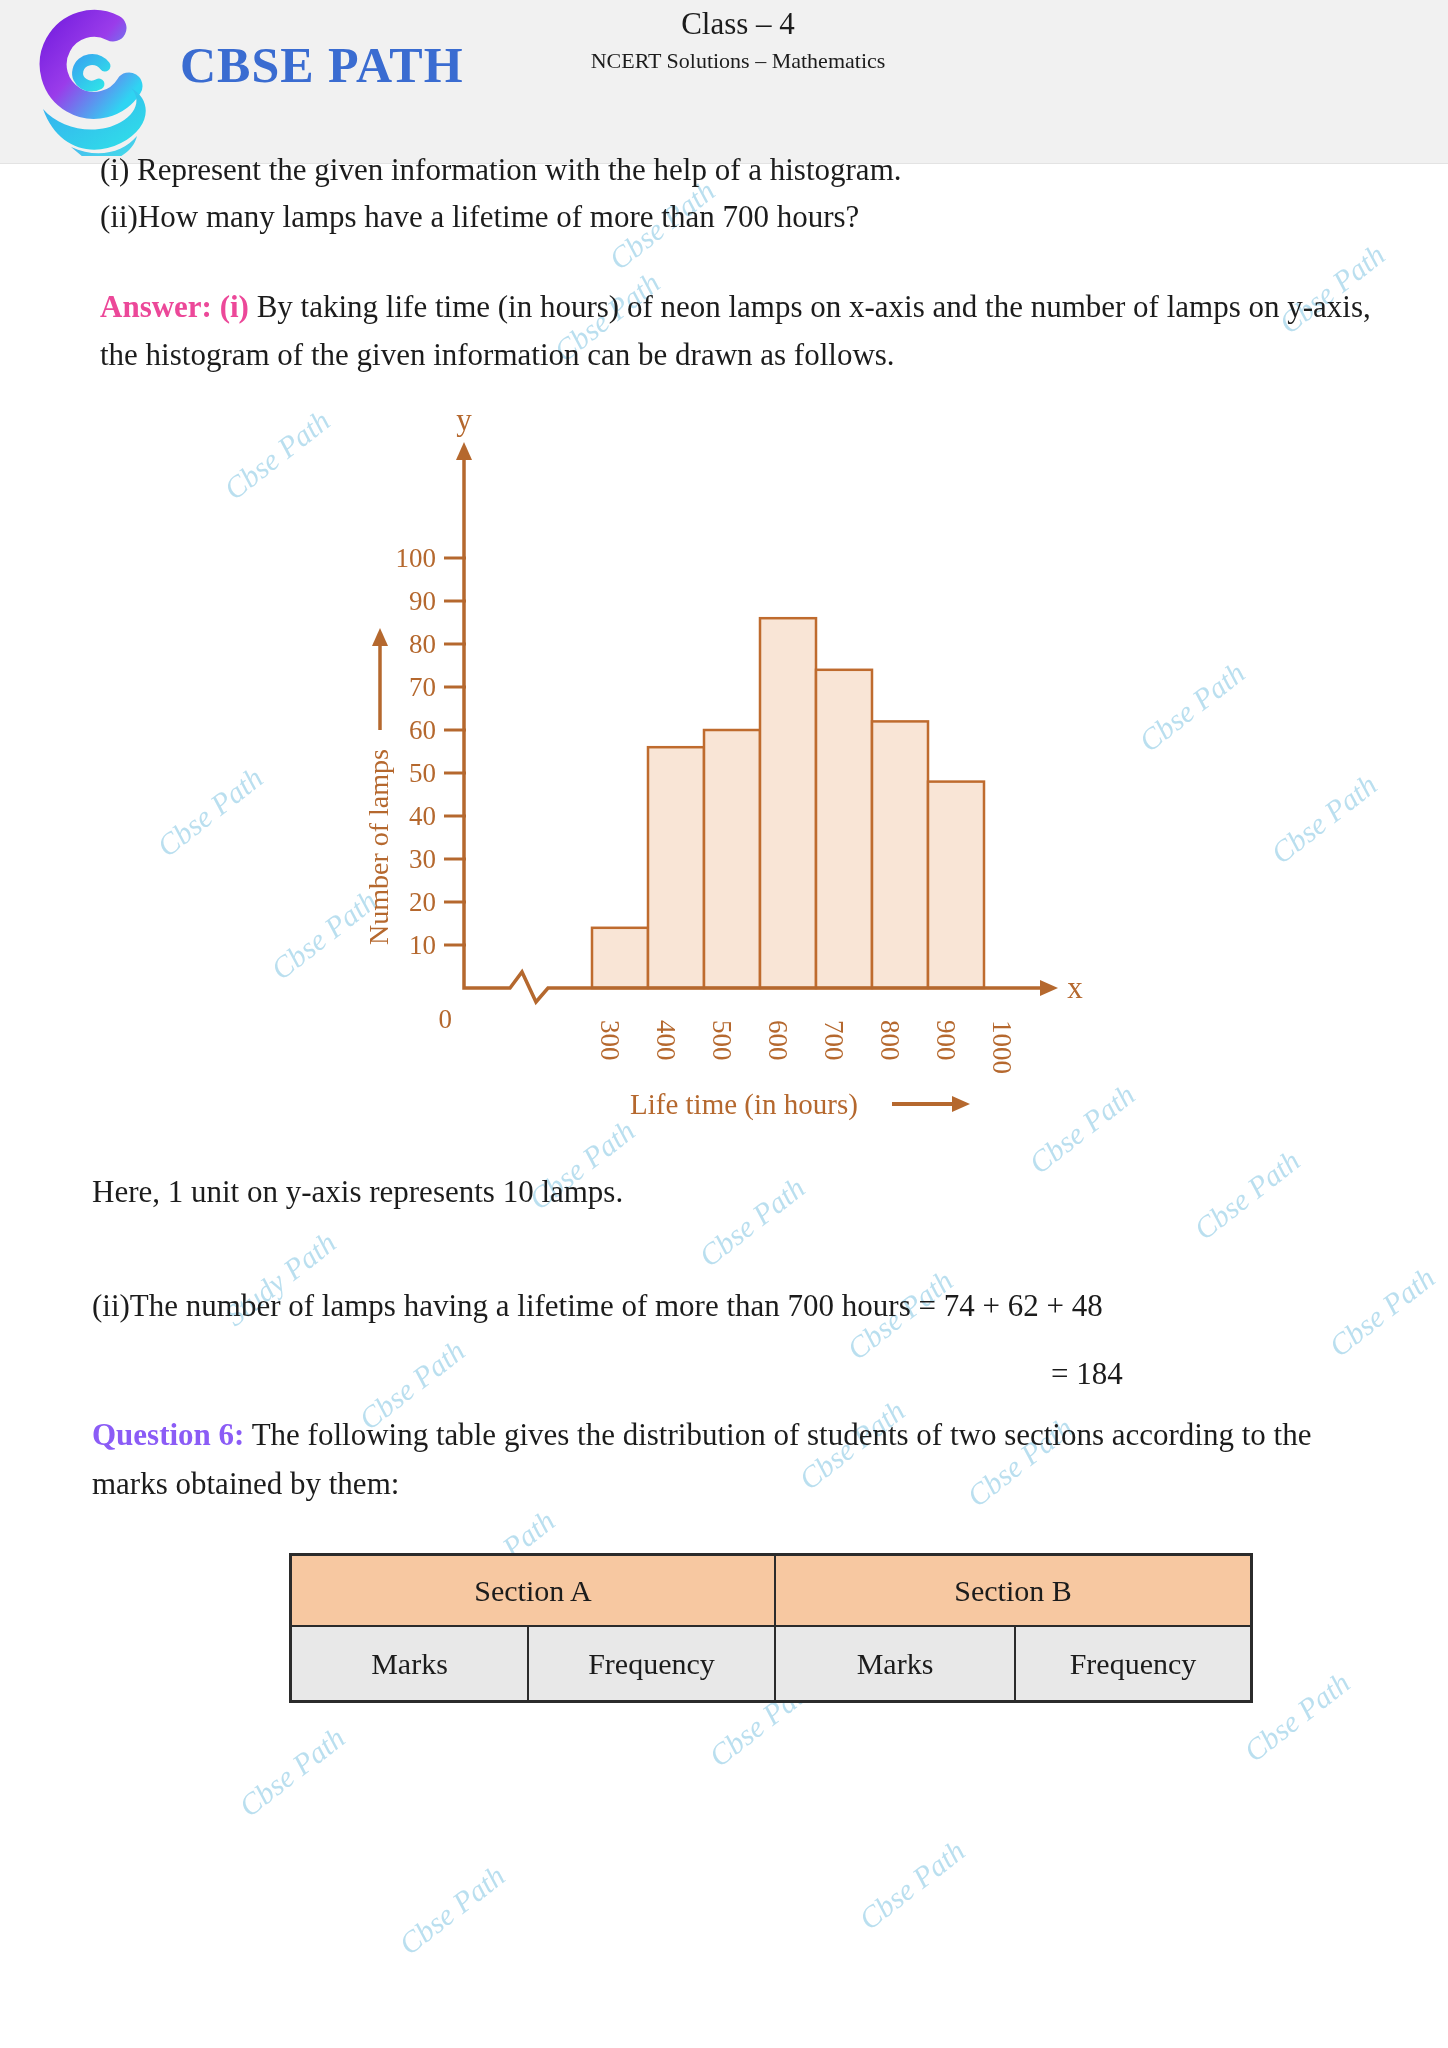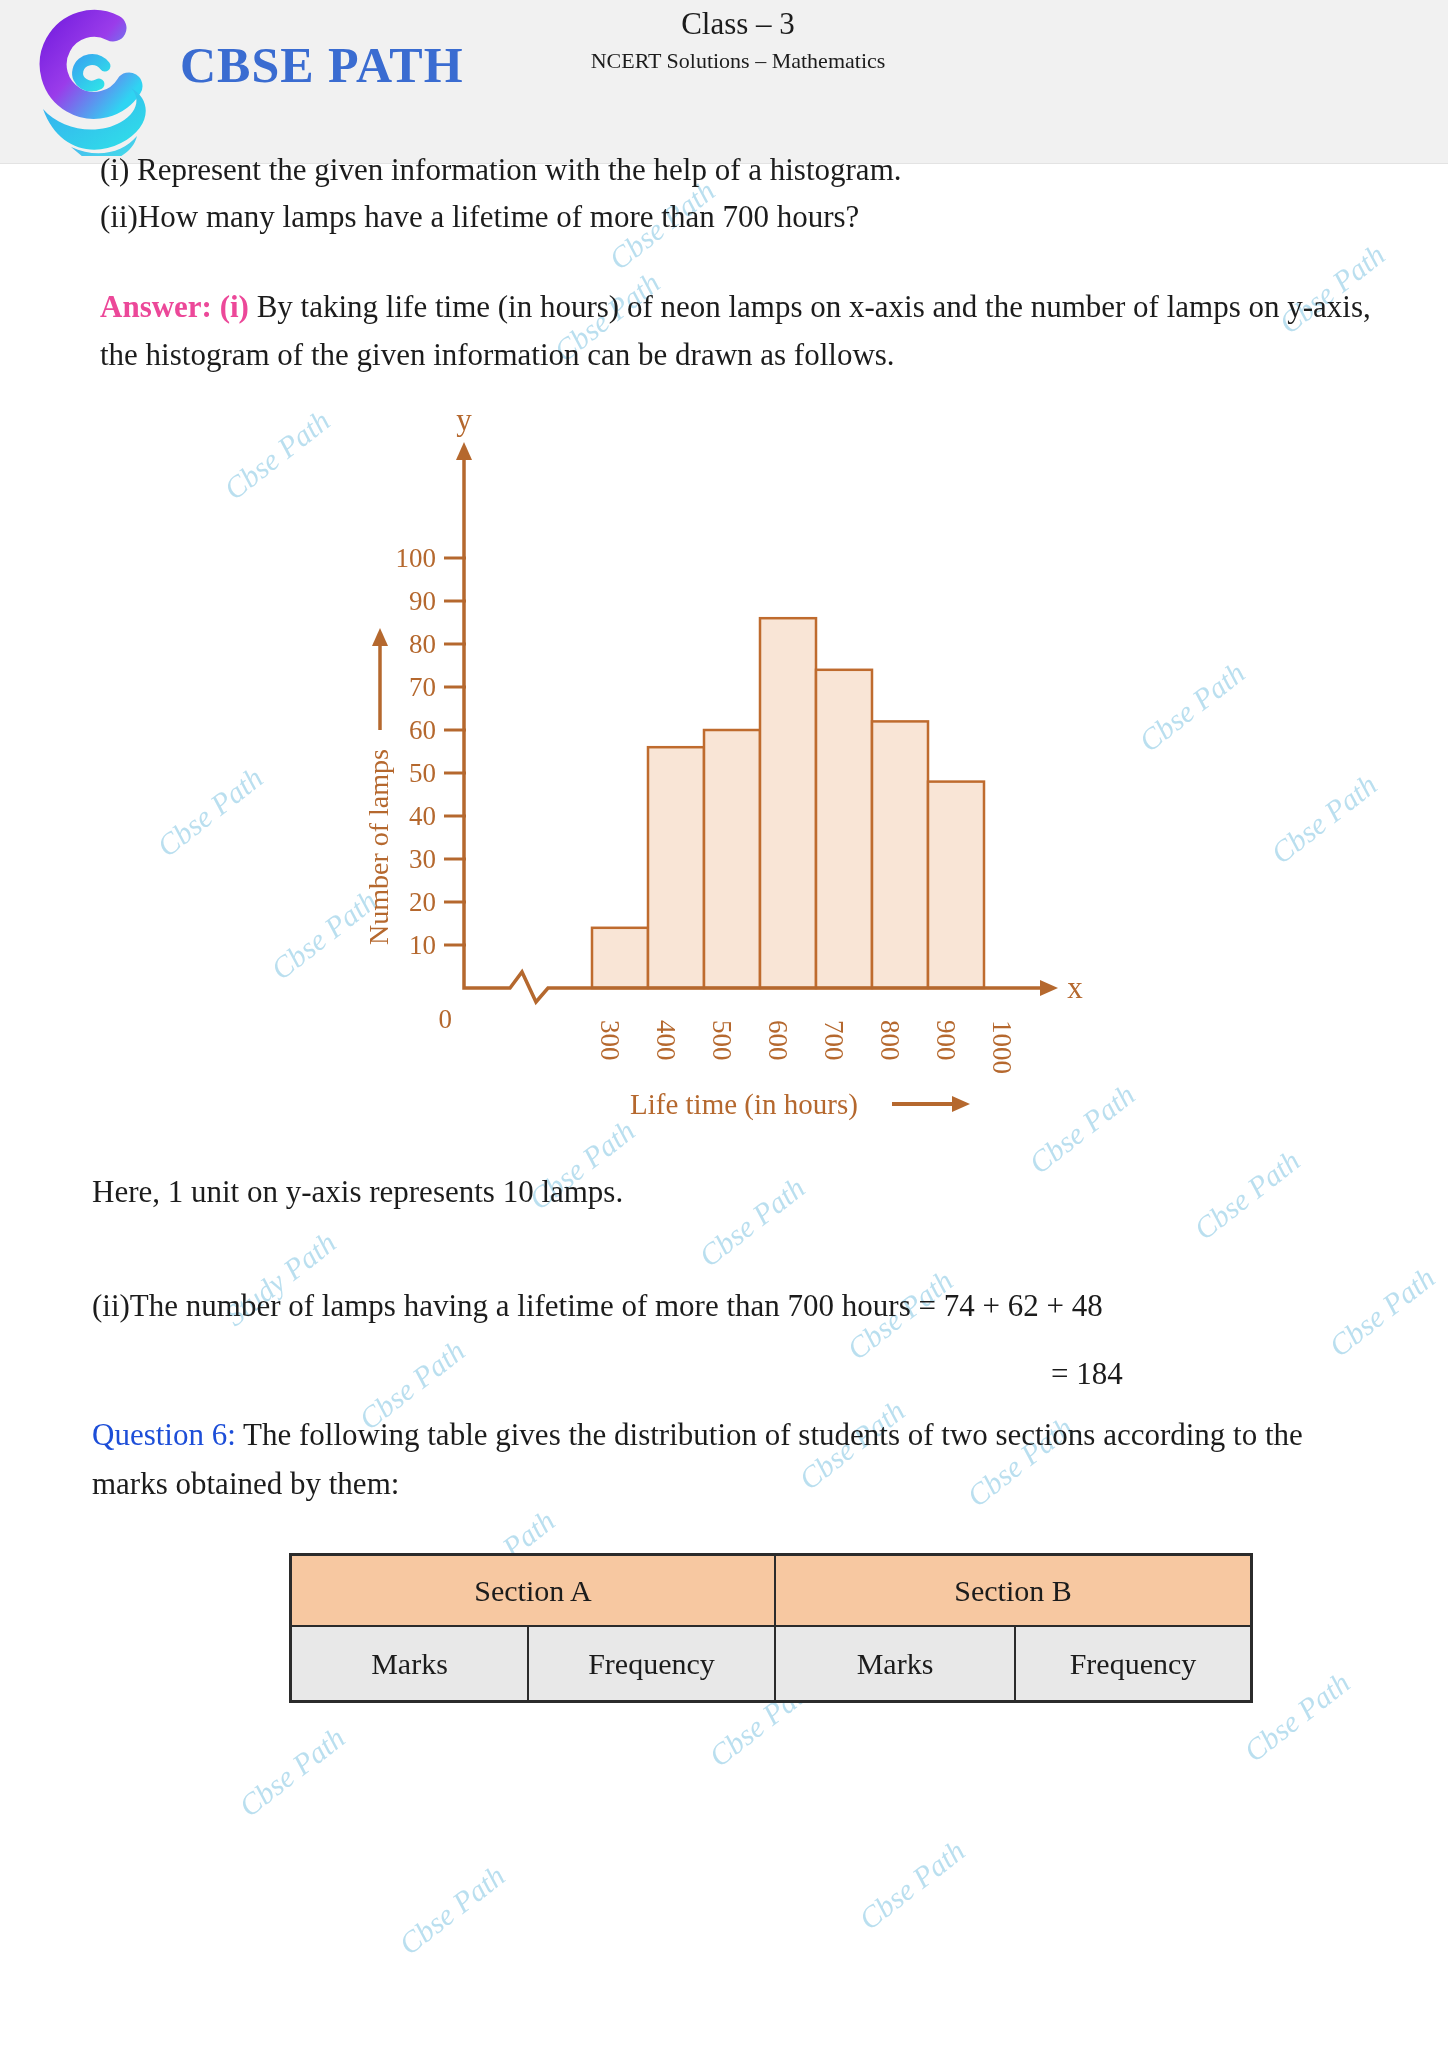--- a/index.html
+++ b/index.html
@@ -19,21 +19,21 @@
   
   .txt{position:absolute;font-size:31px;line-height:48px;}
   .q1{left:100px;top:146px;width:1320px;}
   .q2{left:100px;top:193px;width:1320px;}
   .answer{left:100px;top:283px;width:1285px;}
   .green{color:#ec4899;font-weight:bold;}
   .note{left:92px;top:1168px;}
   .partii{left:92px;top:1282px;width:1330px;}
   .result{left:1051px;top:1350px;}
   .q6{left:92px;top:1410px;width:1270px;line-height:49px;}
-  .red{color:#1d4ed8;font-weight:normal;margin-top:44px;}
+  .red{color:#8b5cf6;font-weight:bold;margin-top:44px;}
   
   .chart{position:absolute;left:300px;top:400px;width:800px;height:730px;}
   svg text{font-family:"Liberation Serif",serif;}
   
   .marks-table{position:absolute;left:289px;top:1553px;border-collapse:collapse;}
   .marks-table td{border:2px solid #2b2b2b;text-align:center;vertical-align:middle;
                   font-size:30px;padding:6px;margin-left:20px;}
   .marks-table{border:3px solid #2b2b2b;}
   .t-head td{background:#f7c8a1;height:57px;}
   .t-sub td{background:#e8e8e8;height:61px;}
@@ -90,21 +90,21 @@
             <stop offset="100%" stop-color="#2fe3e8"></stop>
           </linearGradient>
         </defs>
         <path d="M94 22 A 41 41 0 1 0 110 80" stroke="url(#lg1)" stroke-width="27" fill="none" stroke-linecap="round"></path>
         <path d="M86 60 C 78 50 62 52 59 64 C 56 76 70 84 80 78" stroke="url(#lg2)" stroke-width="11" fill="none" stroke-linecap="round"></path>
         <path d="M24 103 C 42 124 78 130 102 116 C 118 107 122 92 112 82 C 134 94 132 122 102 137 C 72 152 38 142 24 103 Z" fill="url(#lg2)"></path>
         <path d="M52 141 C 78 153 104 147 118 130 C 114 147 94 159 70 156 Z" fill="url(#lg2)" opacity="0.9"></path>
       </svg>
       <div class="brand">CBSE PATH</div>
       <div class="h-center hc1" style="position:absolute;">
-        <span>Class – 3</span></div>
+        <span>Class – 4</span></div>
       <div class="h-center hc2" style="position:absolute;">
         <span>NCERT Solutions – Mathematics</span></div>
     </div>
 
     <div class="txt q1">(i) Represent the given information with the help of a histogram.</div>
     <div class="txt q2">(ii)How many lamps have a lifetime of more than 700 hours?</div>
 
     <div class="txt answer">
       <span class="green">Answer:</span>
       <span class="green">(i)</span>

